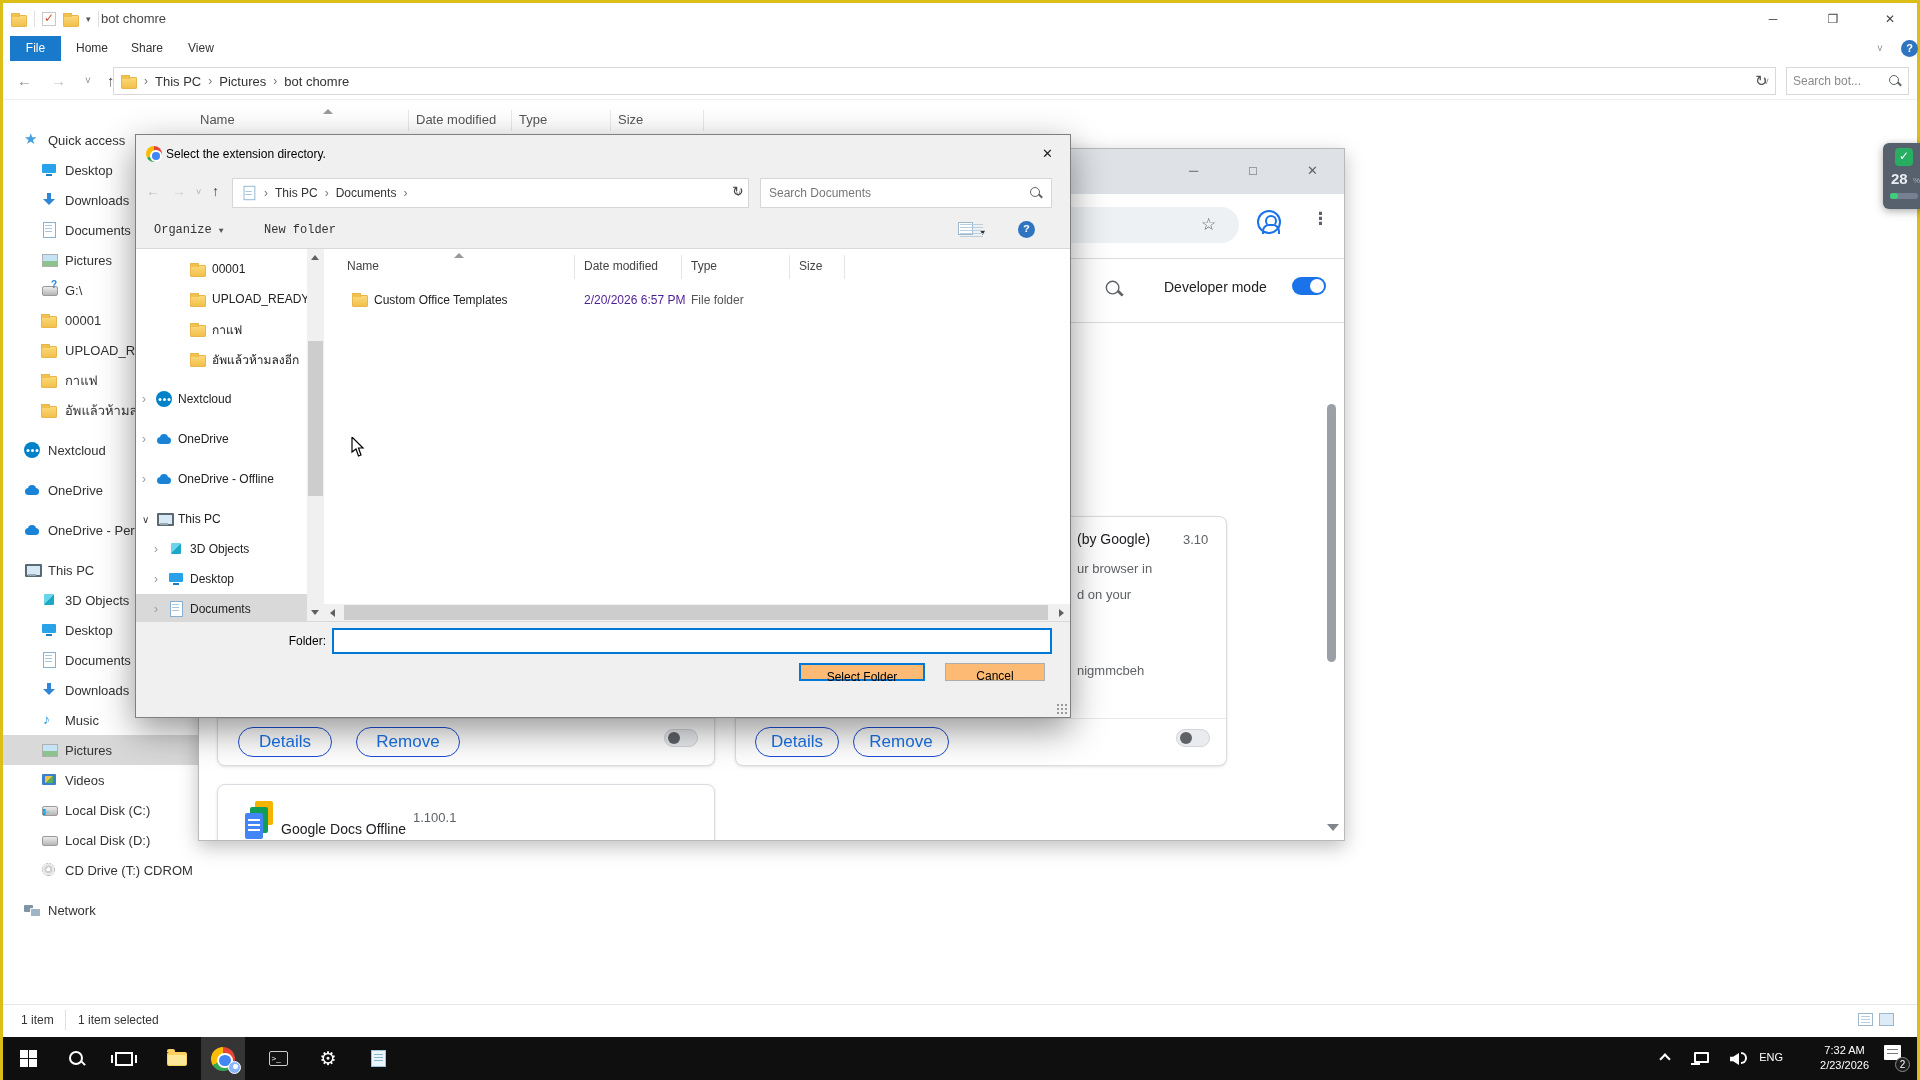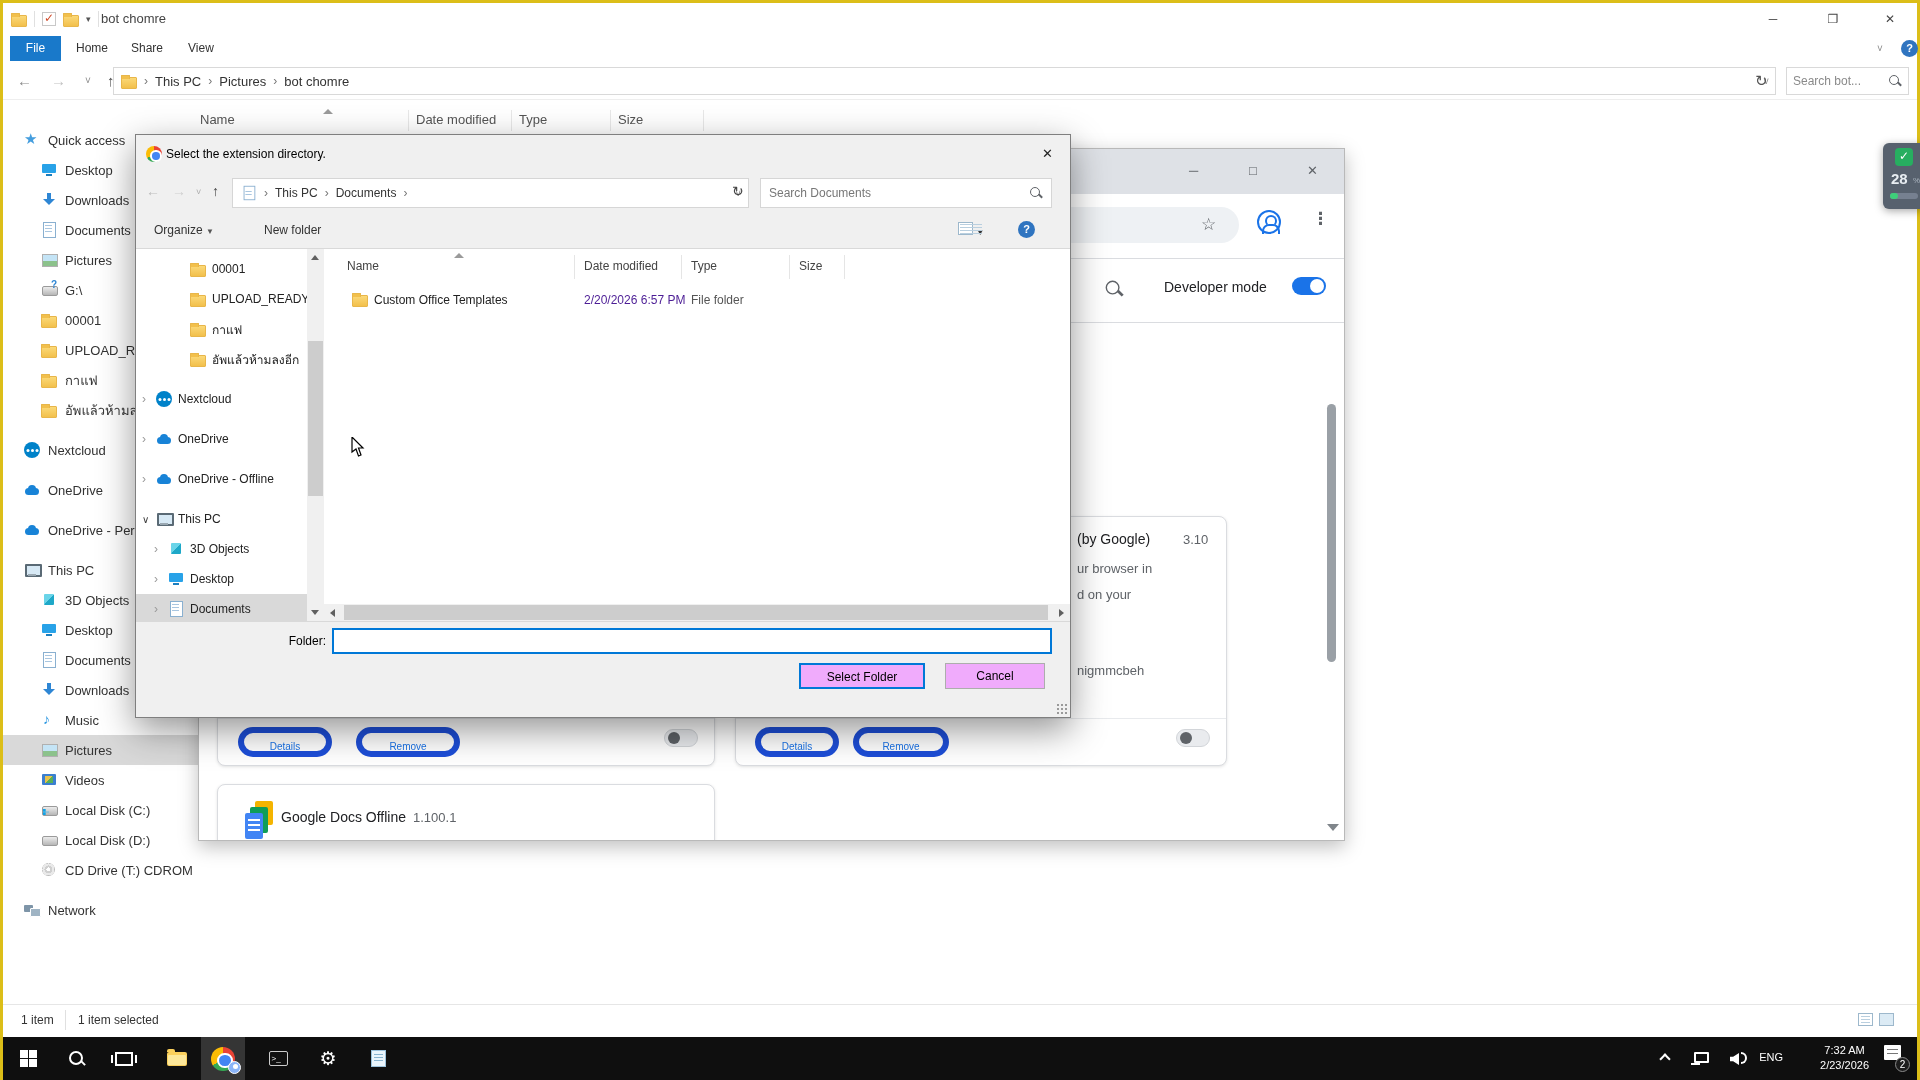--- a/index.html
+++ b/index.html
@@ -115,22 +115,22 @@
   .c-dots { position:absolute; left:1113px; top:14px; font-size:17px; color:#5f6368; font-weight:bold; }
   .c-divider { position:absolute; left:0; width:100%; height:1px; background:#dadce0; }
   .devrow-label { position:absolute; left:965px; top:130px; font-size:14px; color:#202124; }
   .toggle { position:absolute; width:34px; height:18px; border-radius:9px; }
   .toggle.on { background:#1a73e8; }
   .toggle.on::after { content:""; position:absolute; right:2px; top:2px; width:14px; height:14px; border-radius:50%; background:#fff; }
   .toggle.off { background:#e9ebee; border:1px solid #d2d5d9; }
   .toggle.off::after { content:""; position:absolute; left:3px; top:2px; width:12px; height:12px; border-radius:50%; background:#5f6368; }
   .card { position:absolute; background:#fff; border:1px solid #dadce0; border-radius:8px;
     box-shadow:0 1px 3px rgba(60,64,67,.15); }
-  .card-btn { position:absolute; height:30px; border:6px solid #1d4ed8; border-radius:15px;
-    color:#1a73e8; font-size:10px; text-align:center; line-height:28px; background:#fff; }
+  .card-btn { position:absolute; height:30px; border:1px solid #1d4ed8; border-radius:15px;
+    color:#1a73e8; font-size:17px; text-align:center; line-height:28px; background:#fff; }
   .frag { position:absolute; font-size:14px; color:#202124; white-space:nowrap; }
   .frag.gray { color:#5f6368; font-size:13px; }
   .c-scroll-thumb { position:absolute; left:1128px; width:9px; border-radius:5px; background:#9aa0a6; }
   .c-scroll-arrow { position:absolute; left:1128px; width:0; height:0; border-left:6px solid transparent;
     border-right:6px solid transparent; border-top:7px solid #80868b; }
   .docs-icon { position:absolute; width:32px; height:38px; }
   .docs-icon .d1 { position:absolute; left:10px; top:0; width:18px; height:24px; background:#f4b400; border-radius:2px; }
   .docs-icon .d2 { position:absolute; left:5px; top:6px; width:18px; height:26px; background:#0f9d58; border-radius:2px; }
   .docs-icon .d3 { position:absolute; left:0; top:12px; width:18px; height:26px; background:#4285f4; border-radius:2px; }
   .docs-icon .d3::after { content:""; position:absolute; left:3px; top:6px; width:12px; height:12px;
@@ -141,21 +141,21 @@
     border:1px solid #7f7f7f; box-shadow:0 12px 34px rgba(0,0,0,.42); }
   .d-title { position:absolute; left:0; top:0; width:100%; height:38px; }
   .d-title .txt { position:absolute; left:30px; top:12px; font-size:12px; color:#000; }
   .d-close { position:absolute; right:0; top:0; width:45px; height:38px; text-align:center; line-height:38px; font-size:13px; color:#222; }
   .d-nav { position:absolute; left:0; top:38px; width:100%; height:41px; }
   .d-nav .g { position:absolute; top:10px; font-size:14px; }
   .d-bcbox { position:absolute; left:96px; top:5px; width:517px; height:30px; background:#fff; border:1px solid #d6d6d6;
     display:flex; align-items:center; font-size:12px; color:#333; }
   .d-search { position:absolute; left:624px; top:5px; width:292px; height:30px; background:#fff; border:1px solid #d6d6d6;
     display:flex; align-items:center; padding:0 8px; font-size:12px; color:#777; }
-  .d-toolbar { position:absolute; left:0; top:79px; width:100%; height:34px; font-size:12px; color:#333; }
+  .d-toolbar { position:absolute; left:0; top:79px; width:100%; height:34px; font-size:12px; color:#333;font-family:Liberation Mono, monospace; }
   .d-content { position:absolute; left: 0; top:113px; width:934px; height:374px; background:#fff;
     border-top:1px solid #d9d9d9; border-bottom:1px solid #d9d9d9; overflow:hidden; }
   .tree { position:absolute; left:0; top:0; width:171px; height:100%; padding-top:5px; overflow:hidden; }
   .trow { height:30px; display:flex; align-items:center; font-size:12px; color:#222; white-space:nowrap; overflow:hidden; }
   .trow .chev { width:14px; flex:none; color:#9a9a9a; font-size:12px; }
   .trow .chev-down { color:#3d3d3d; font-size:10px; }
   .trow .ic { margin-right:6px; }
   .trow.lv0 { padding-left:6px; }
   .trow.lv1 { padding-left:18px; }
   .trow.lv2 { padding-left:40px; }
@@ -168,21 +168,21 @@
   .d-list .h { position:absolute; top:10px; font-size:12px; color:#444; }
   .d-hsep { position:absolute; top:6px; width:1px; height:24px; background:#e5e5e5; }
   .file-row { position:absolute; left:0; top:36px; width:100%; height:30px; font-size:12px; color:#222; }
   .file-row .cell { position:absolute; top:8px; white-space:nowrap; }
   .hscroll { position:absolute; left:188px; bottom:0; right:0; height:17px; background:#f0f0f0; }
   .hthumb { position:absolute; left:20px; right:22px; top:1px; height:15px; background:#cdcdcd; }
   .d-bottom { position:absolute; left:0; bottom:0; width:100%; height:97px; }
   .d-folder-label { position:absolute; left:138px; top:14px; width:52px; text-align:right; font-size:12px; color:#000; }
   .d-folder-input { position:absolute; left:196px; top:8px; width:720px; height:26px; background:#fff;
     border:2px solid #0078d7; font-size:12px; padding:0 4px; outline:none; }
-  .d-btn { position:absolute; top:43px; height:26px; background:#f0abfc; font-size:12px; text-align:center; line-height:24px; color:#000; }
+  .d-btn { position:absolute; top:43px; height:18px; background:#fdba74; font-size:12px; text-align:center; line-height:24px; color:#000; }
   .d-btn.primary { left:663px; width:126px; border:2px solid #0078d7; }
   .d-btn.plain { left:809px; width:100px; border:1px solid #adadad; }
   .grip { position:absolute; right:3px; bottom:3px; width:10px; height:10px;
     background:radial-gradient(circle at 1px 1px,#9a9a9a 1px,transparent 1px); background-size:4px 4px; }
   .cursor-svg { position:absolute; left:215px; top:188px; }
 
   
   .av-widget { position:absolute; left:1880px; top:140px; width:40px; height:66px; background:#57616e;
     border-radius:6px 0 0 6px; box-shadow:0 2px 8px rgba(0,0,0,.35); }
   .av-shield { position:absolute; left:12px; top:5px; width:18px; height:18px; border-radius:4px; background:#27ae60; }
@@ -455,21 +455,21 @@
       <span class="card-btn" style="left:117px;top:210px;width:96px">Remove</span>
       <span class="toggle off" style="right:16px;top:212px"></span>
     </div>
 
     <div class="card" style="left:18px;top:635px;width:498px;height:250px">
       <span class="docs-icon" style="left:27px;top:16px">
         <span class="d1"></span>
           <span class="d2"></span>
           <span class="d3"></span>
       </span>
-      <span class="frag" style="left:63px;top:24px">Google Docs Offline</span>
+      <span class="frag" style="left:63px;top:36px">Google Docs Offline</span>
       <span class="frag gray" style="left:195px;top:25px">1.100.1</span>
     </div>
 
     <div class="c-scroll-thumb" style="top:255px;height:258px"></div>
     <span class="c-scroll-arrow" style="top:675px"></span>
   </div>
 
   <div class="av-widget">
     <span class="av-shield"></span>
     <span class="av-val">28</span>

